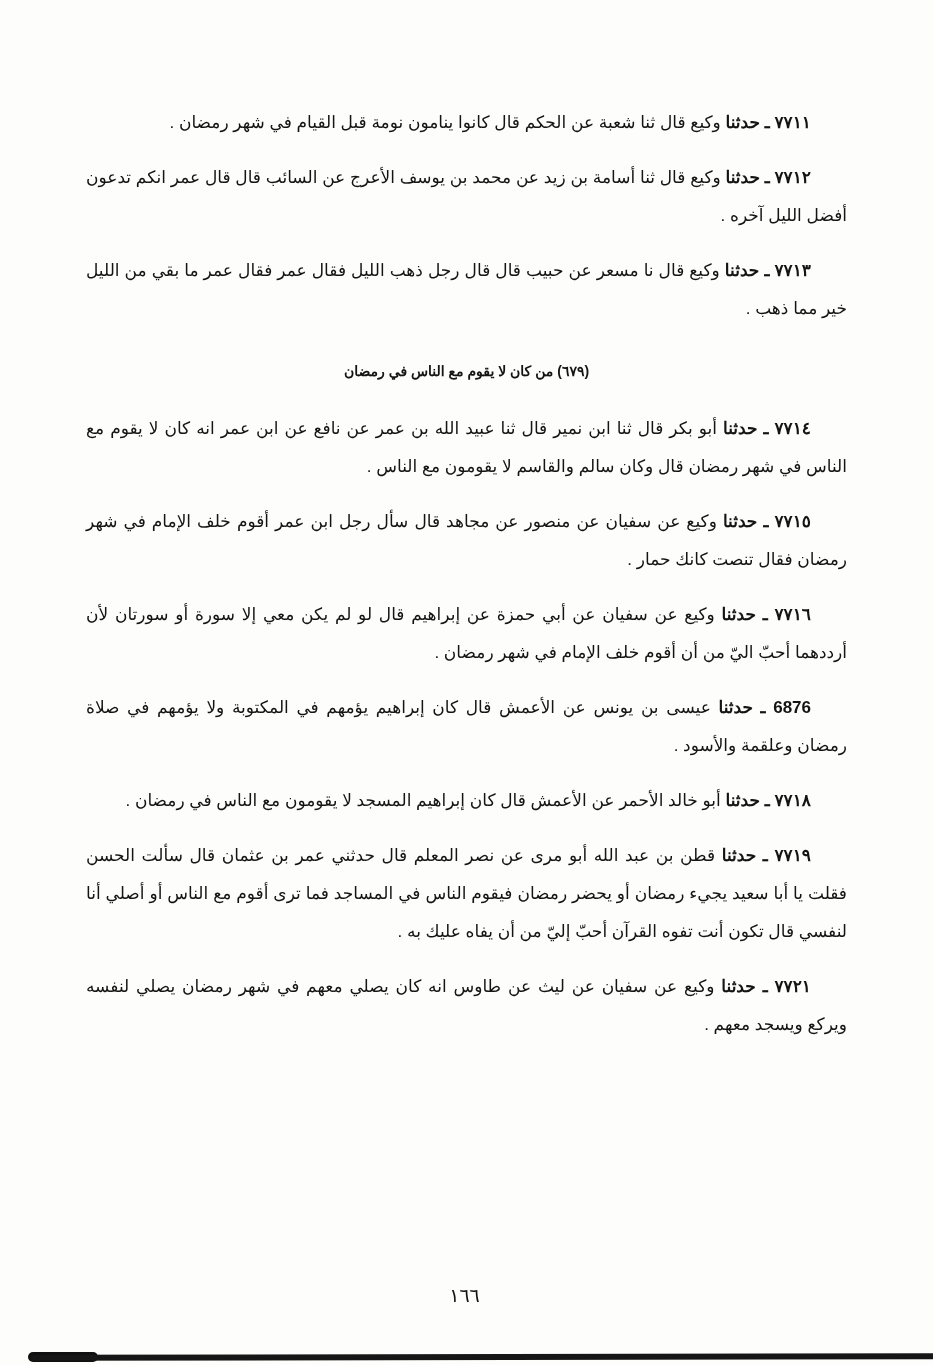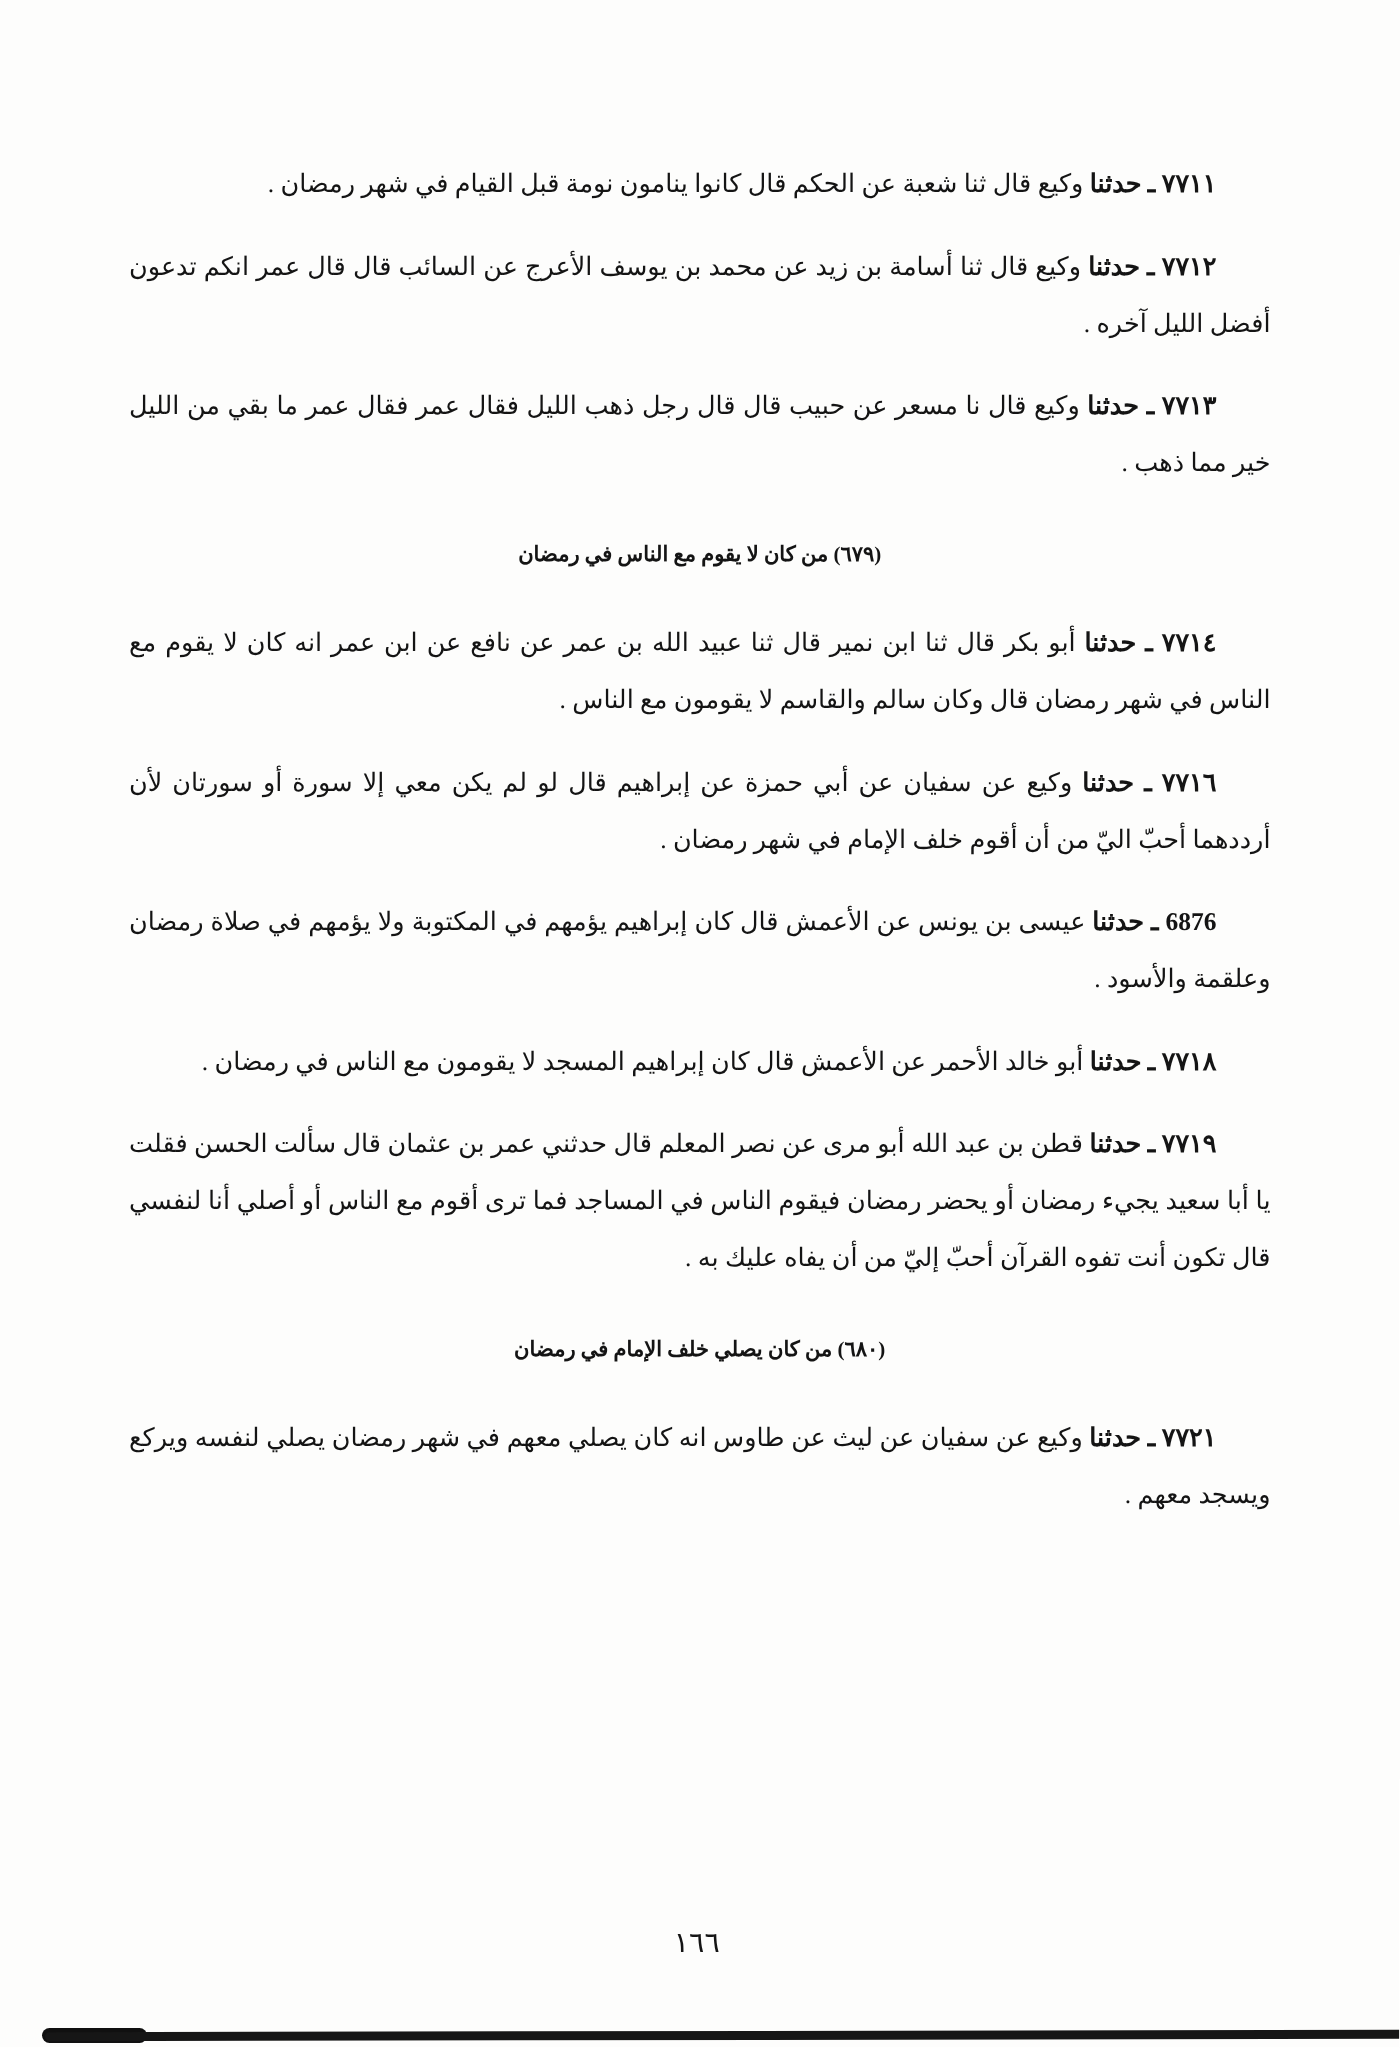--- a/index.html
+++ b/index.html
@@ -7,21 +7,21 @@
     padding: 0;
     background: #ffffff;
   }
   .page {
     position: relative;
     width: 933px;
     height: 1365px;
     margin: 0 auto;
     background: #fdfdfc;
     color: #141414;
-    font-family: Liberation Serif, serif;
+    font-family: Liberation Sans, sans-serif;
     overflow: hidden;
   }
   .text-area {
     position: absolute;
     top: 104px;
     right: 86px;
     left: 86px;
     direction: rtl;
     unicode-bidi: embed;
     text-align: justify;
@@ -77,23 +77,23 @@
 </head>
 <body>
 
 <div class="page">
   <div class="text-area" id="content">
       <p class="hadith"><span class="hadith-num">٧٧١١ ـ </span><span class="hadith-lead">حدثنا </span><span class="hadith-body">وكيع قال ثنا شعبة عن الحكم قال كانوا ينامون نومة قبل القيام في شهر رمضان .</span></p>
       <p class="hadith"><span class="hadith-num">٧٧١٢ ـ </span><span class="hadith-lead">حدثنا </span><span class="hadith-body">وكيع قال ثنا أسامة بن زيد عن محمد بن يوسف الأعرج عن السائب قال قال عمر انكم تدعون أفضل الليل آخره .</span></p>
       <p class="hadith"><span class="hadith-num">٧٧١٣ ـ </span><span class="hadith-lead">حدثنا </span><span class="hadith-body">وكيع قال نا مسعر عن حبيب قال قال رجل ذهب الليل فقال عمر فقال عمر ما بقي من الليل خير مما ذهب .</span></p>
       <div class="section-heading">(٦٧٩) من كان لا يقوم مع الناس في رمضان</div>
       <p class="hadith"><span class="hadith-num">٧٧١٤ ـ </span><span class="hadith-lead">حدثنا </span><span class="hadith-body">أبو بكر قال ثنا ابن نمير قال ثنا عبيد الله بن عمر عن نافع عن ابن عمر انه كان لا يقوم مع الناس في شهر رمضان قال وكان سالم والقاسم لا يقومون مع الناس .</span></p>
+      <p class="hadith"><span class="hadith-num">٧٧١٥ ـ </span><span class="hadith-lead">حدثنا </span><span class="hadith-body">وكيع عن سفيان عن منصور عن مجاهد قال سأل رجل ابن عمر أقوم خلف الإمام في شهر رمضان فقال تنصت كانك حمار .</span></p>
       <p class="hadith"><span class="hadith-num">٧٧١٦ ـ </span><span class="hadith-lead">حدثنا </span><span class="hadith-body">وكيع عن سفيان عن أبي حمزة عن إبراهيم قال لو لم يكن معي إلا سورة أو سورتان لأن أرددهما أحبّ اليّ من أن أقوم خلف الإمام في شهر رمضان .</span></p>
       <p class="hadith"><span class="hadith-num">6876 ـ </span><span class="hadith-lead">حدثنا </span><span class="hadith-body">عيسى بن يونس عن الأعمش قال كان إبراهيم يؤمهم في المكتوبة ولا يؤمهم في صلاة رمضان وعلقمة والأسود .</span></p>
       <p class="hadith"><span class="hadith-num">٧٧١٨ ـ </span><span class="hadith-lead">حدثنا </span><span class="hadith-body">أبو خالد الأحمر عن الأعمش قال كان إبراهيم المسجد لا يقومون مع الناس في رمضان .</span></p>
       <p class="hadith"><span class="hadith-num">٧٧١٩ ـ </span><span class="hadith-lead">حدثنا </span><span class="hadith-body">قطن بن عبد الله أبو مرى عن نصر المعلم قال حدثني عمر بن عثمان قال سألت الحسن فقلت يا أبا سعيد يجيء رمضان أو يحضر رمضان فيقوم الناس في المساجد فما ترى أقوم مع الناس أو أصلي أنا لنفسي قال تكون أنت تفوه القرآن أحبّ إليّ من أن يفاه عليك به .</span></p>
-      <div class="section-heading">(٦٨٠) من كان يصلي خلف الإمام في رمضان</div>
       <p class="hadith"><span class="hadith-num">٧٧٢١ ـ </span><span class="hadith-lead">حدثنا </span><span class="hadith-body">وكيع عن سفيان عن ليث عن طاوس انه كان يصلي معهم في شهر رمضان يصلي لنفسه ويركع ويسجد معهم .</span></p>
     </div>
   <div class="page-number">١٦٦</div>
   <div class="scan-blob"></div>
   <div class="scan-line"></div>
 </div>
 
 </body></html>

